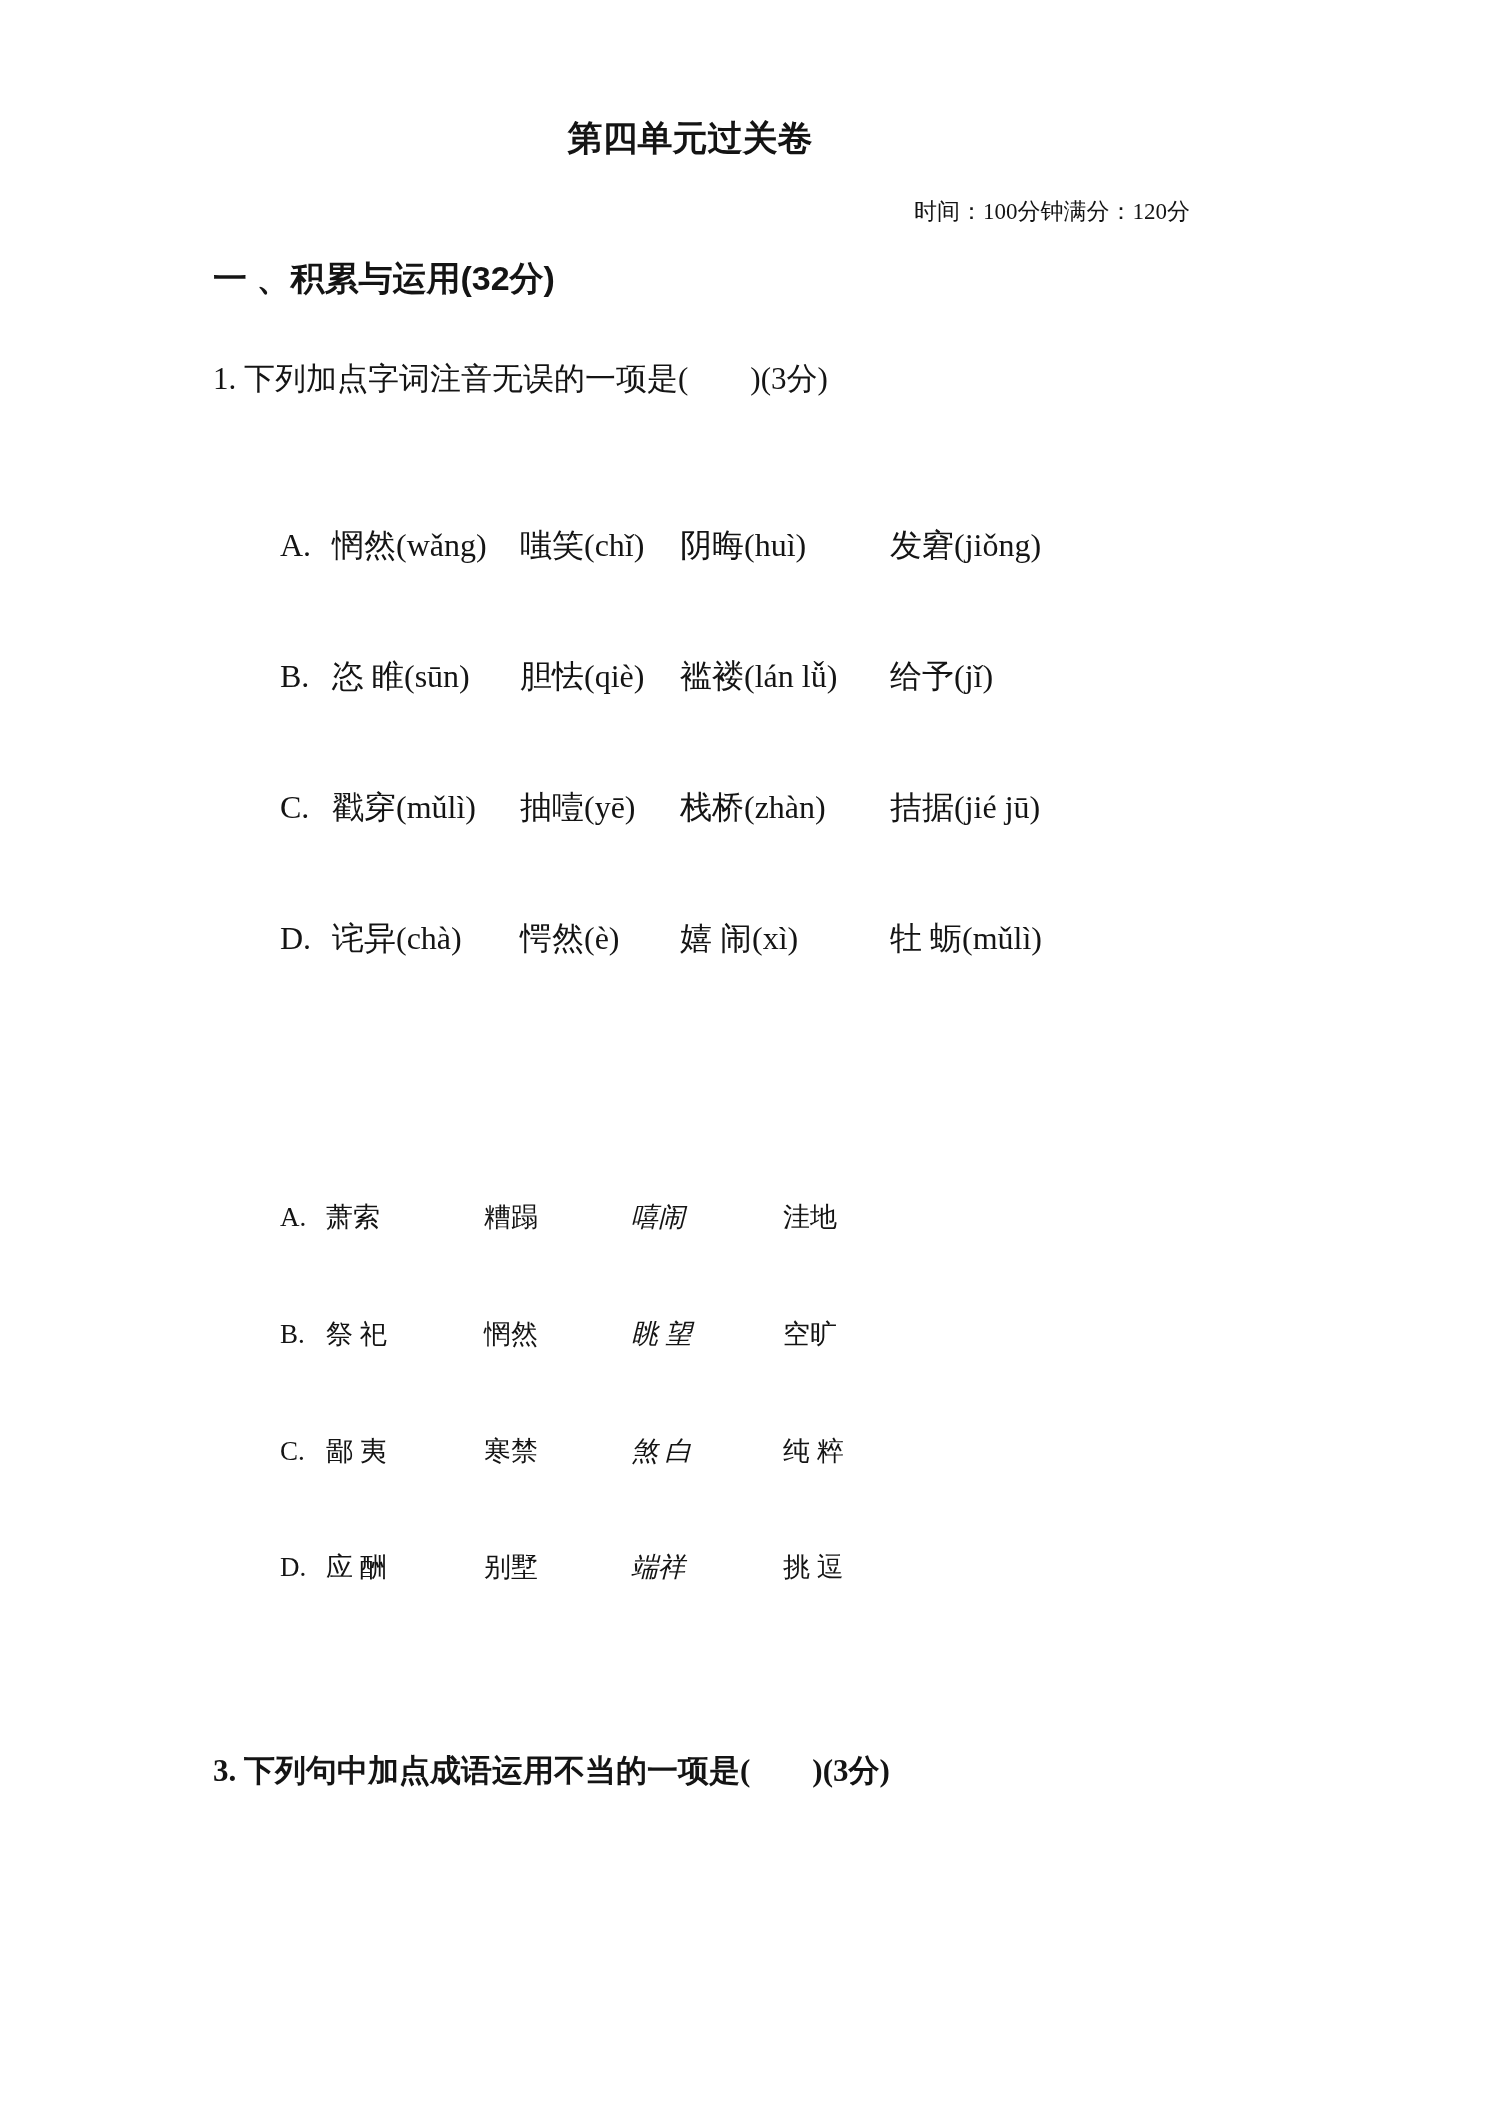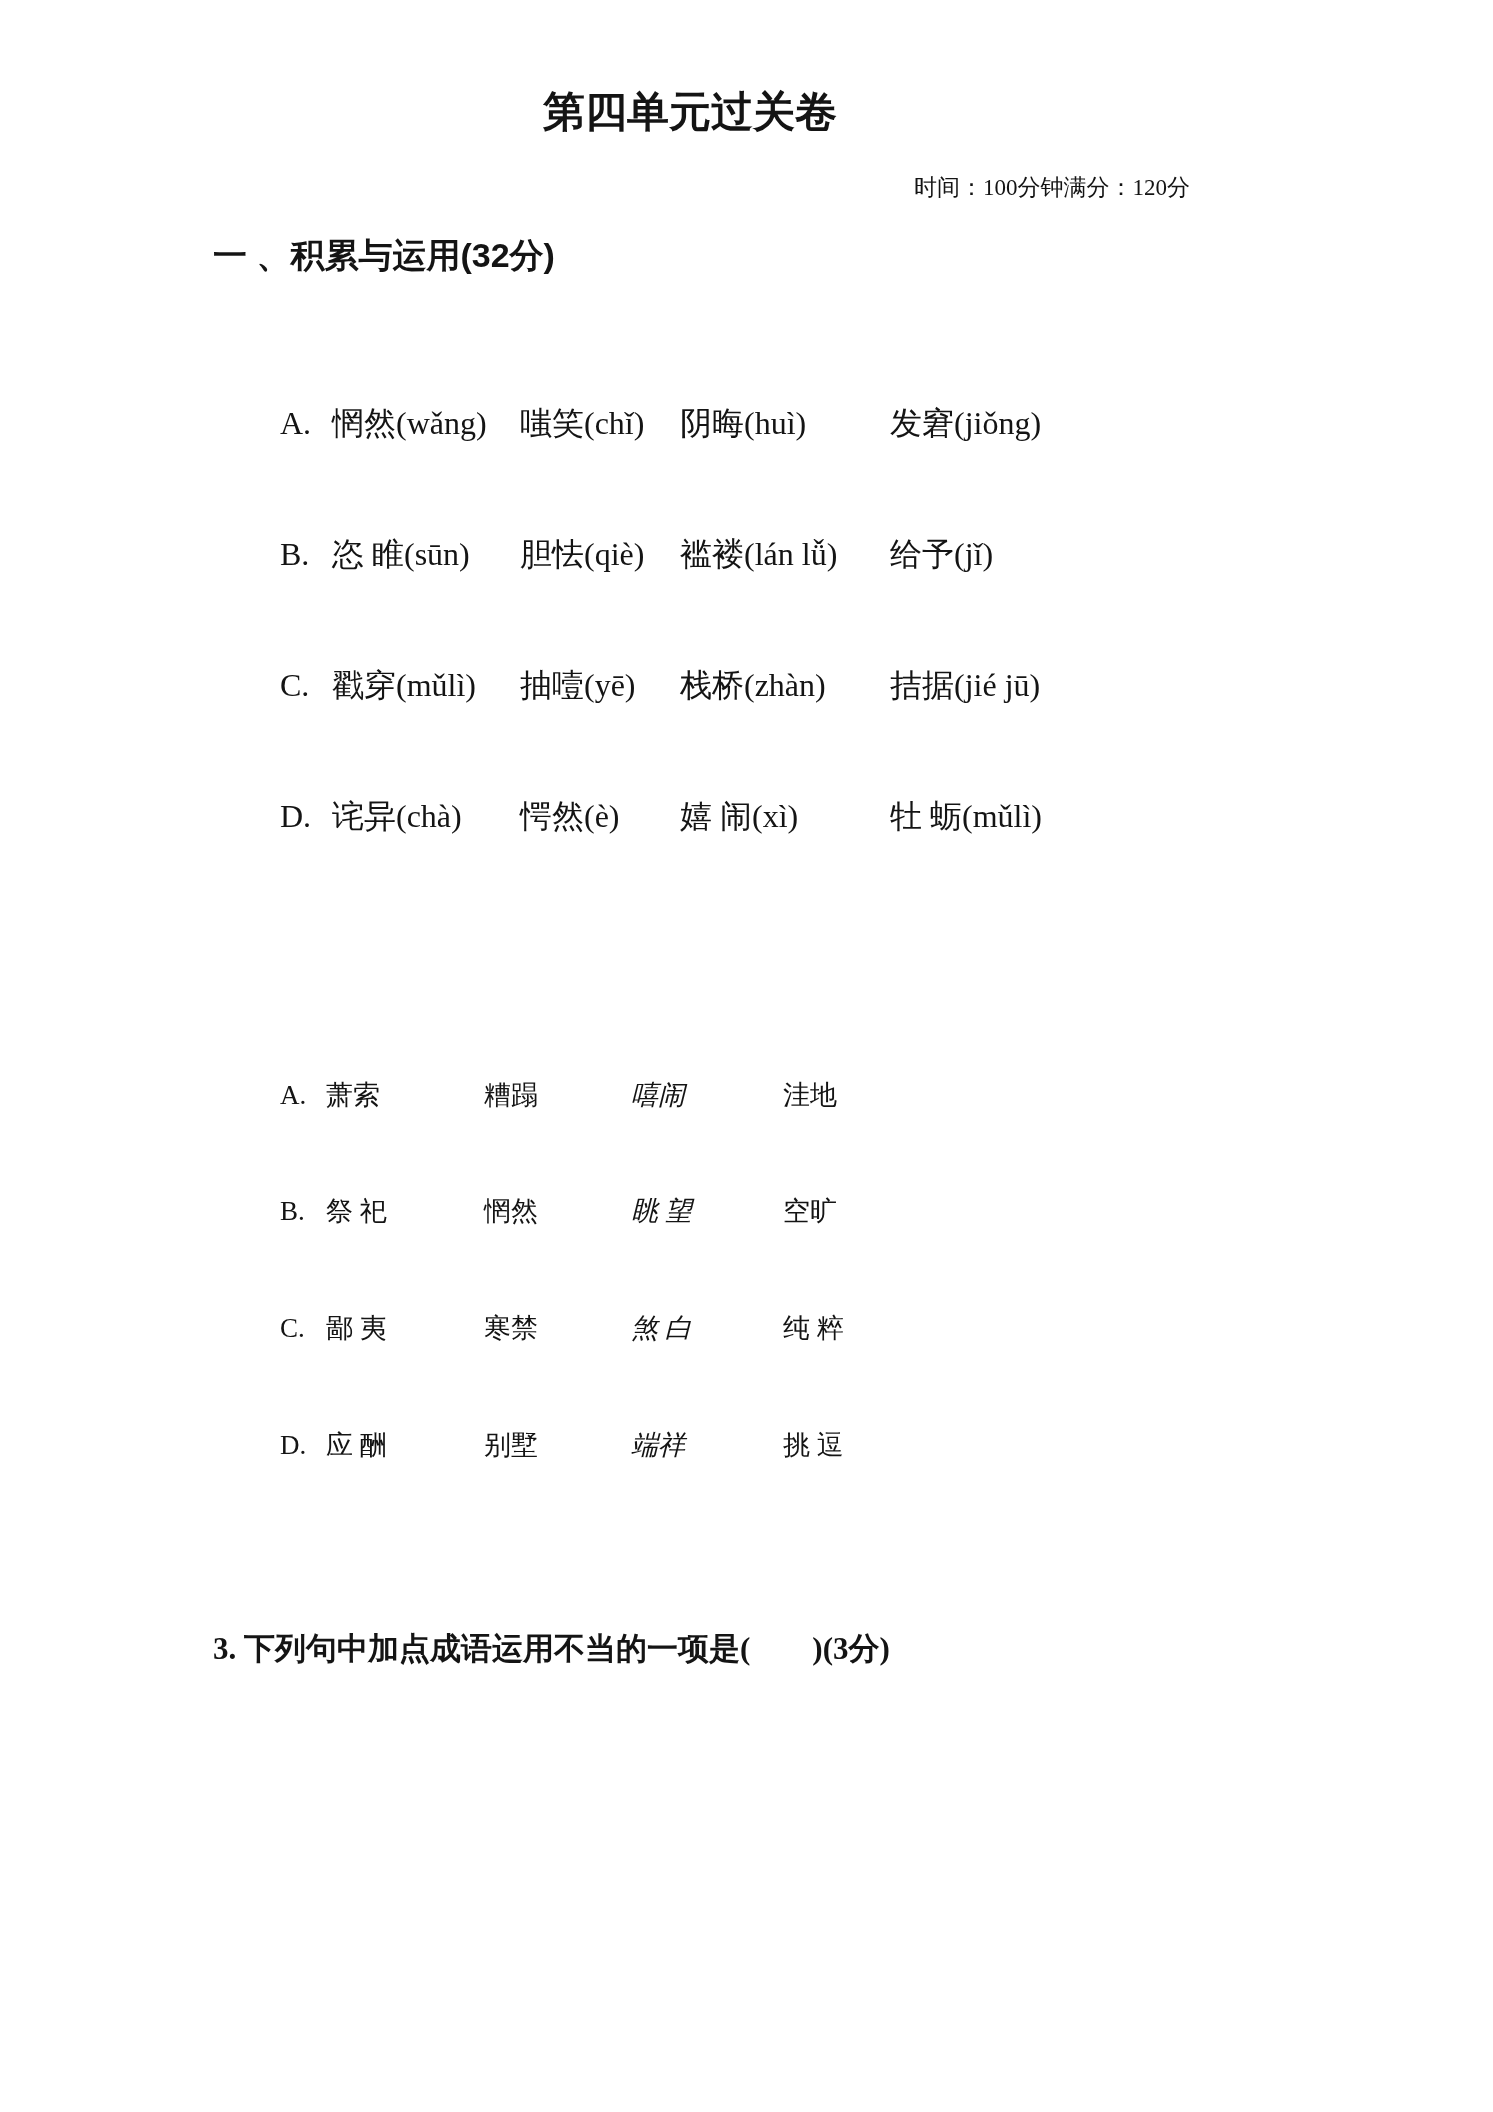--- a/index.html
+++ b/index.html
@@ -8,24 +8,24 @@
     width:1493px;
     height:2112px;
     margin:0 auto;
     background:#ffffff;
     color:#141414;
     font-family:"Liberation Serif","DejaVu Serif",serif;
     overflow:hidden;
   }
   .page *{white-space:pre-wrap;}
   .title{
-    margin:89px 0 0 0;
+    margin:120px 0 0 0;
     width:1380px;
     text-align:center;
-    font-size:42px;
+    font-size:35px;
     line-height:1.1;
     font-weight:bold;
   }
   .meta{
     width:1190px;
     margin-top:40px;
     text-align:right;
     font-size:23px;
     line-height:1.15;
   }
@@ -70,20 +70,21 @@
 
 <div class="page">
 
   <div class="title">第四单元过关卷</div>
 
   <div class="meta">时间：100分钟满分：120分</div>
 
   <div class="section">一 、积累与运用(32分)</div>
 
   <div>
+    <div class="stem stem-q1">1. 下列加点字词注音无误的一项是(　　)(3分)</div>
     <div class="q1-opts">
       <div class="q1-row">
         <span class="q1-label">A.</span>
         <span class="q1-w1">惘然(wǎng)</span>
         <span class="q1-w2">嗤笑(chǐ)</span>
         <span class="q1-w3">阴晦(huì)</span>
         <span class="q1-w4">发窘(jiǒng)</span>
       </div>
       <div class="q1-row">
         <span class="q1-label">B.</span>

